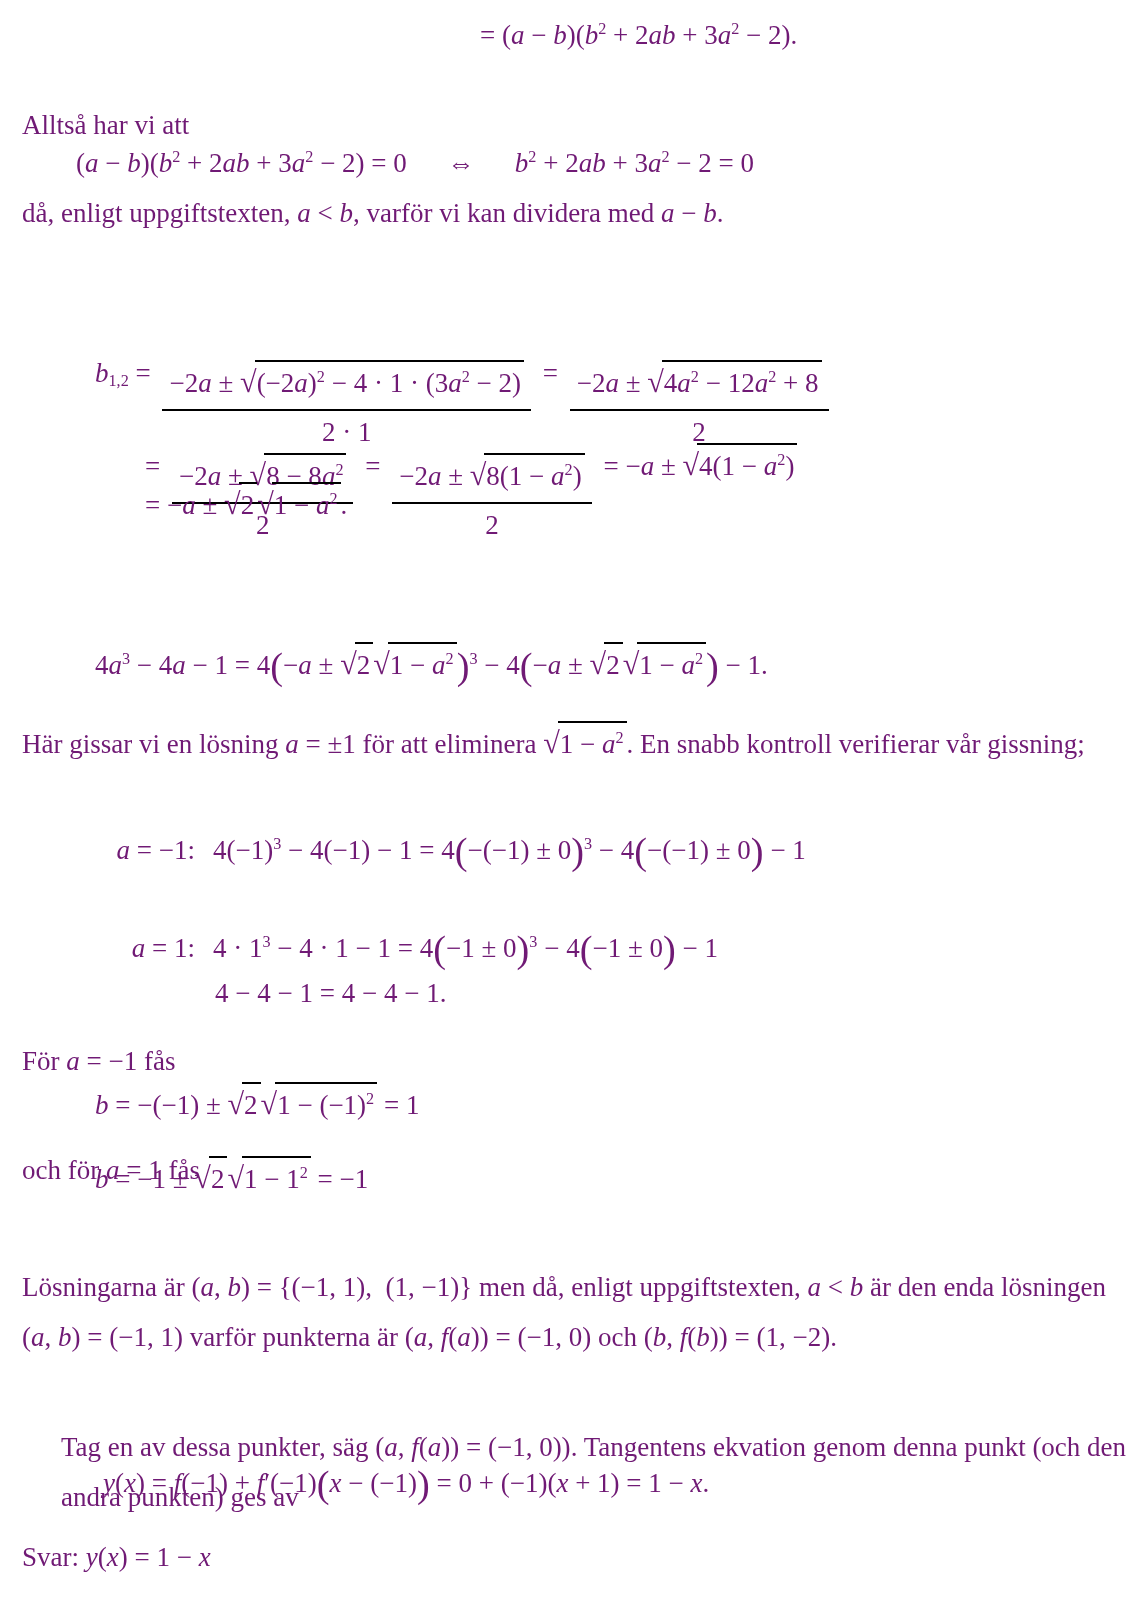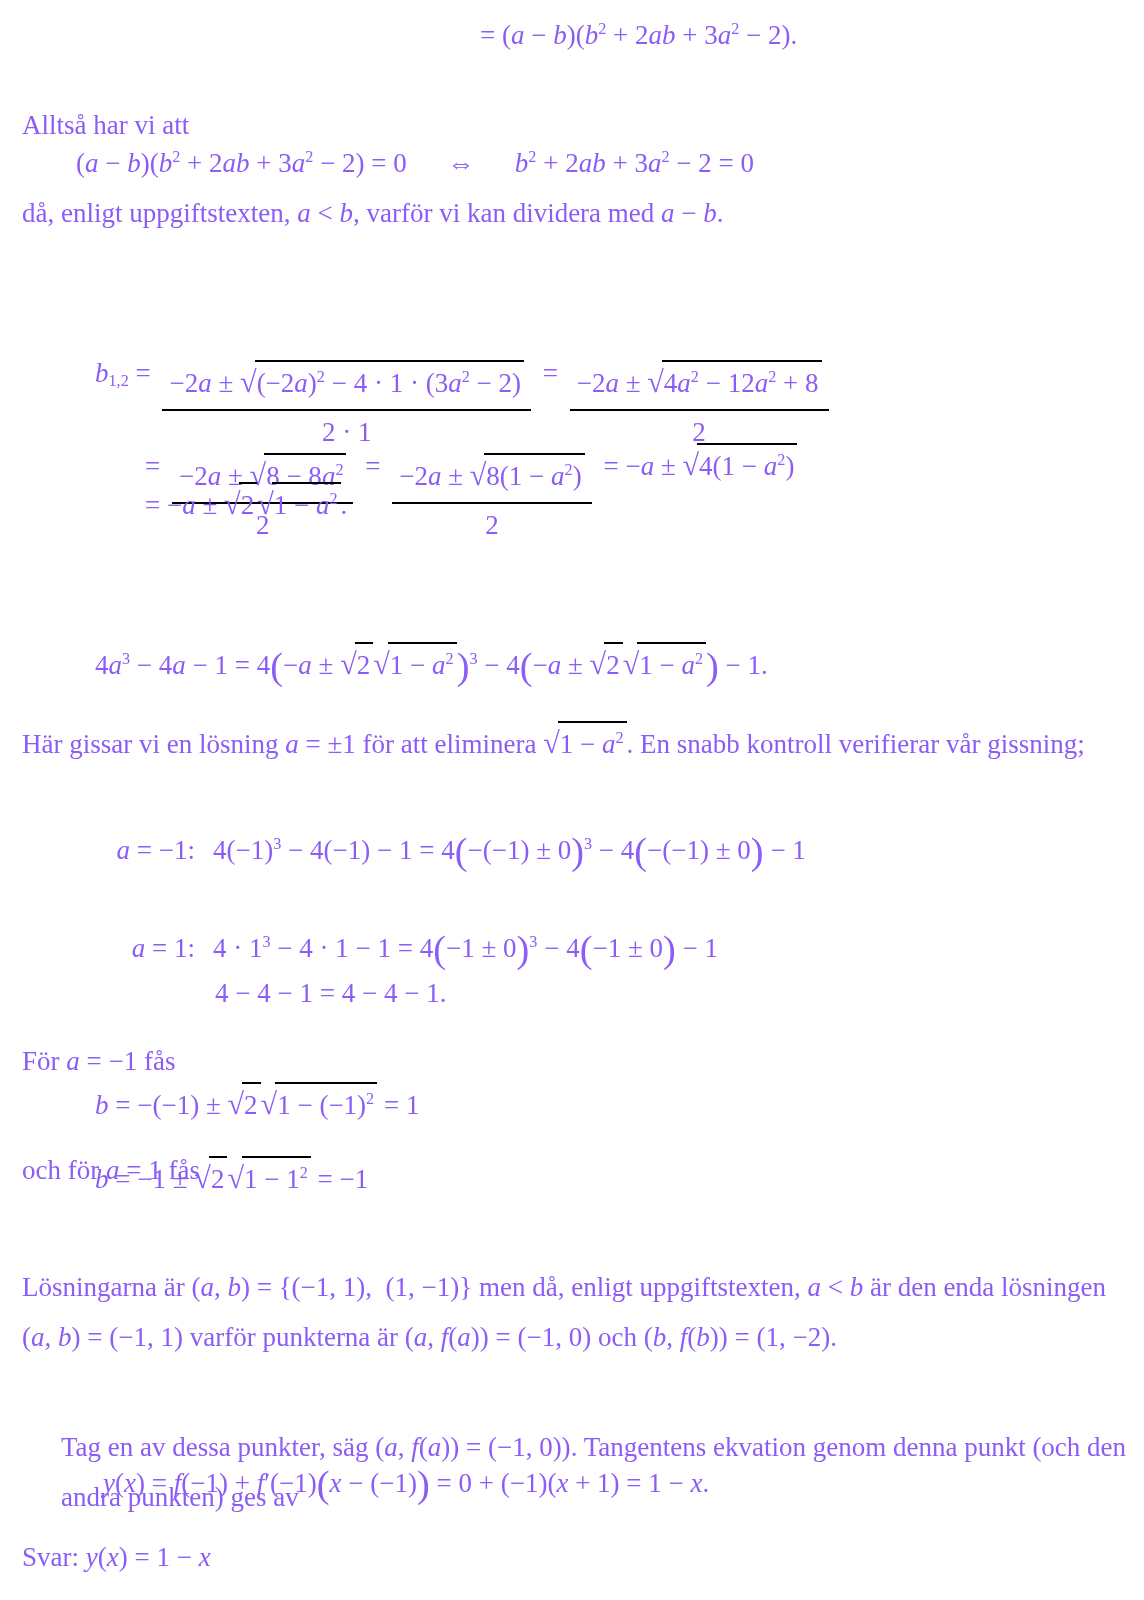--- a/index.html
+++ b/index.html
@@ -2,21 +2,21 @@
 <html><head>
 <meta charset="utf-8">
 <style>
   * { box-sizing: border-box; margin: 0; padding: 0; }
   html, body { background: #ffffff; }
   .page {
     position: relative;
     width: 1144px;
     height: 1600px;
     background: #ffffff;
-    color: #8b5cf6;
+    color: #701a75;
     font-family: "Liberation Serif", "DejaVu Serif", serif;
     font-size: 27px;
   }
   .disp { position: absolute; white-space: nowrap; line-height: 1.3; }
   .para { position: absolute; line-height: 50px; }
   sup { font-size: 0.6em; vertical-align: 0.62em; line-height: 0; }
   sub { font-size: 0.6em; vertical-align: -0.25em; line-height: 0; }
   .sqrt { white-space: nowrap; }
   .rad { font-size: 1.12em; }
   .vinc {

